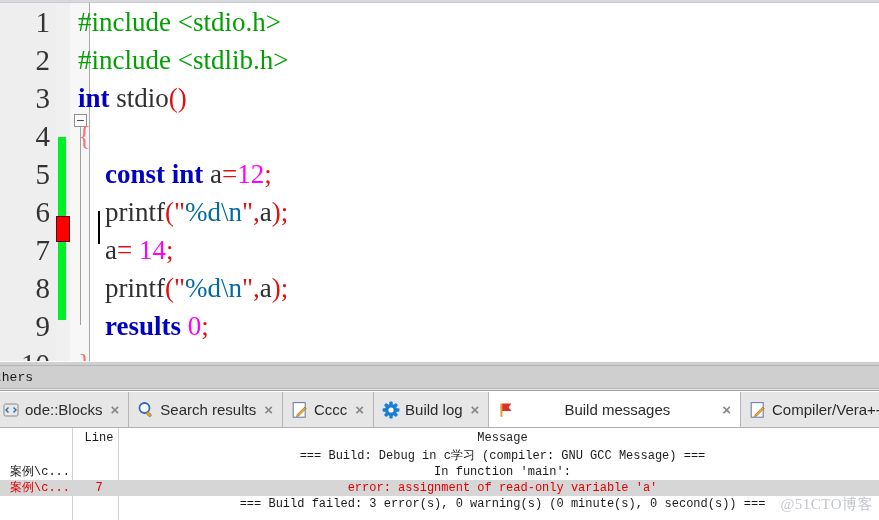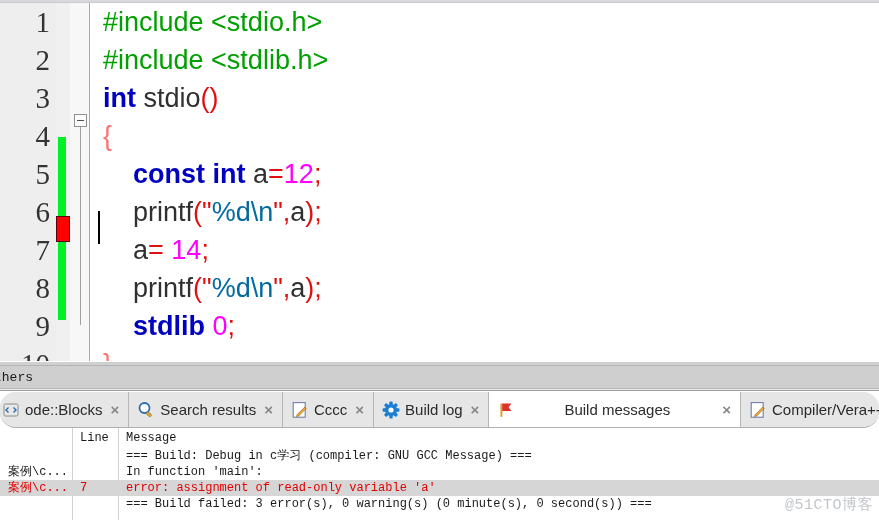--- a/index.html
+++ b/index.html
@@ -72,22 +72,22 @@
     width: 50px;
     text-align: right;
     font-family: "Liberation Serif", serif;
     font-size: 29px;
     line-height: 38px;
     color: #333333;
   }
 
   .code-text {
     position: absolute;
-    left: 103px;
-    font-family: Liberation Sans, sans-serif;
+    left: 78px;
+    font-family: Liberation Serif, serif;
     font-size: 27px;
     line-height: 38px;
     white-space: pre;
     color: #202020;
   }
 
   
   .t-pre   { color: #00a000; }      
   .t-kw    { color: #0000c0; font-weight: bold; }  
   .t-id    { color: #303030; }
@@ -187,21 +187,20 @@
   
   #tab-bar {
     position: absolute;
     left: 0; top: 392px;
     width: 879px;
     height: 36px;
     background: #e6e6e6;
     border-bottom: 1px solid #b0b0b0;
     overflow: hidden;
     white-space: nowrap;
-    border-radius: 16px;
   }
   .tab {
     position: relative;
     display: inline-flex;
     align-items: center;
     height: 35px;
     padding: 0 9px 0 8px;
     background: #e6e6e6;
     border-right: 1px solid #b6b6b6;
     vertical-align: top;
@@ -239,21 +238,21 @@
   }
   #msg-table {
     position: absolute;
     left: 0; top: 0;
     width: 879px;
     border-collapse: collapse;
     font-family: "Liberation Mono", monospace;
     font-size: 12px;
   }
   #msg-table th, #msg-table td {
-    text-align: left;
+    text-align: center;
     padding: 0 0 0 8px;
     height: 16px;
     line-height: 16px;
     vertical-align: middle;
     white-space: nowrap;
     overflow: hidden;
   }
   .col-file { width: 72px; }
   .col-line { width: 46px; }
   .col-msg  { width: auto; }
@@ -276,21 +275,21 @@
   tr.row-error td { color: #e00000; }
   tr.row-error { background: #d6d6d6; }
   td.c-red   { color: #e00000; }
   td.c-black { color: #1a1a1a; }
 
   
   #watermark {
     position: absolute;
     right: 6px;
     bottom: 6px;
-    font-family: Liberation Mono, monospace;
+    font-family: Liberation Serif, serif;
     font-size: 15px;
     color: #c2c6cb;
     letter-spacing: 0.5px;
     z-index: 50;
     pointer-events: none;
   }
 </style>
 </head>
 <body>
 
@@ -337,21 +336,21 @@
         <div class="code-line" style="top: 231px;">
           <div class="ln">7</div>
           <div class="code-text"><span class="t-plain">    </span><span class="t-id">a</span><span class="t-punc">= </span><span class="t-num">14</span><span class="t-punc">;</span></div>
         </div>
         <div class="code-line" style="top: 269px;">
           <div class="ln">8</div>
           <div class="code-text"><span class="t-plain">    </span><span class="t-id">printf</span><span class="t-punc">(</span><span class="t-quote">"</span><span class="t-str">%d\n</span><span class="t-quote">"</span><span class="t-punc">,</span><span class="t-id">a</span><span class="t-punc">)</span><span class="t-punc">;</span></div>
         </div>
         <div class="code-line" style="top: 307px;">
           <div class="ln">9</div>
-          <div class="code-text"><span class="t-plain">    </span><span class="t-kw">stdlib</span><span class="t-plain"> </span><span class="t-num">0</span><span class="t-punc">;</span></div>
+          <div class="code-text"><span class="t-plain">    </span><span class="t-kw">results</span><span class="t-plain"> </span><span class="t-num">0</span><span class="t-punc">;</span></div>
         </div>
         <div class="code-line" style="top: 345px;">
           <div class="ln">10</div>
           <div class="code-text"><span class="t-brace">}</span></div>
         </div>
       </div>
   </div>
 
   <div id="splitter-bar">
     <div id="splitter-top-edge"></div>

